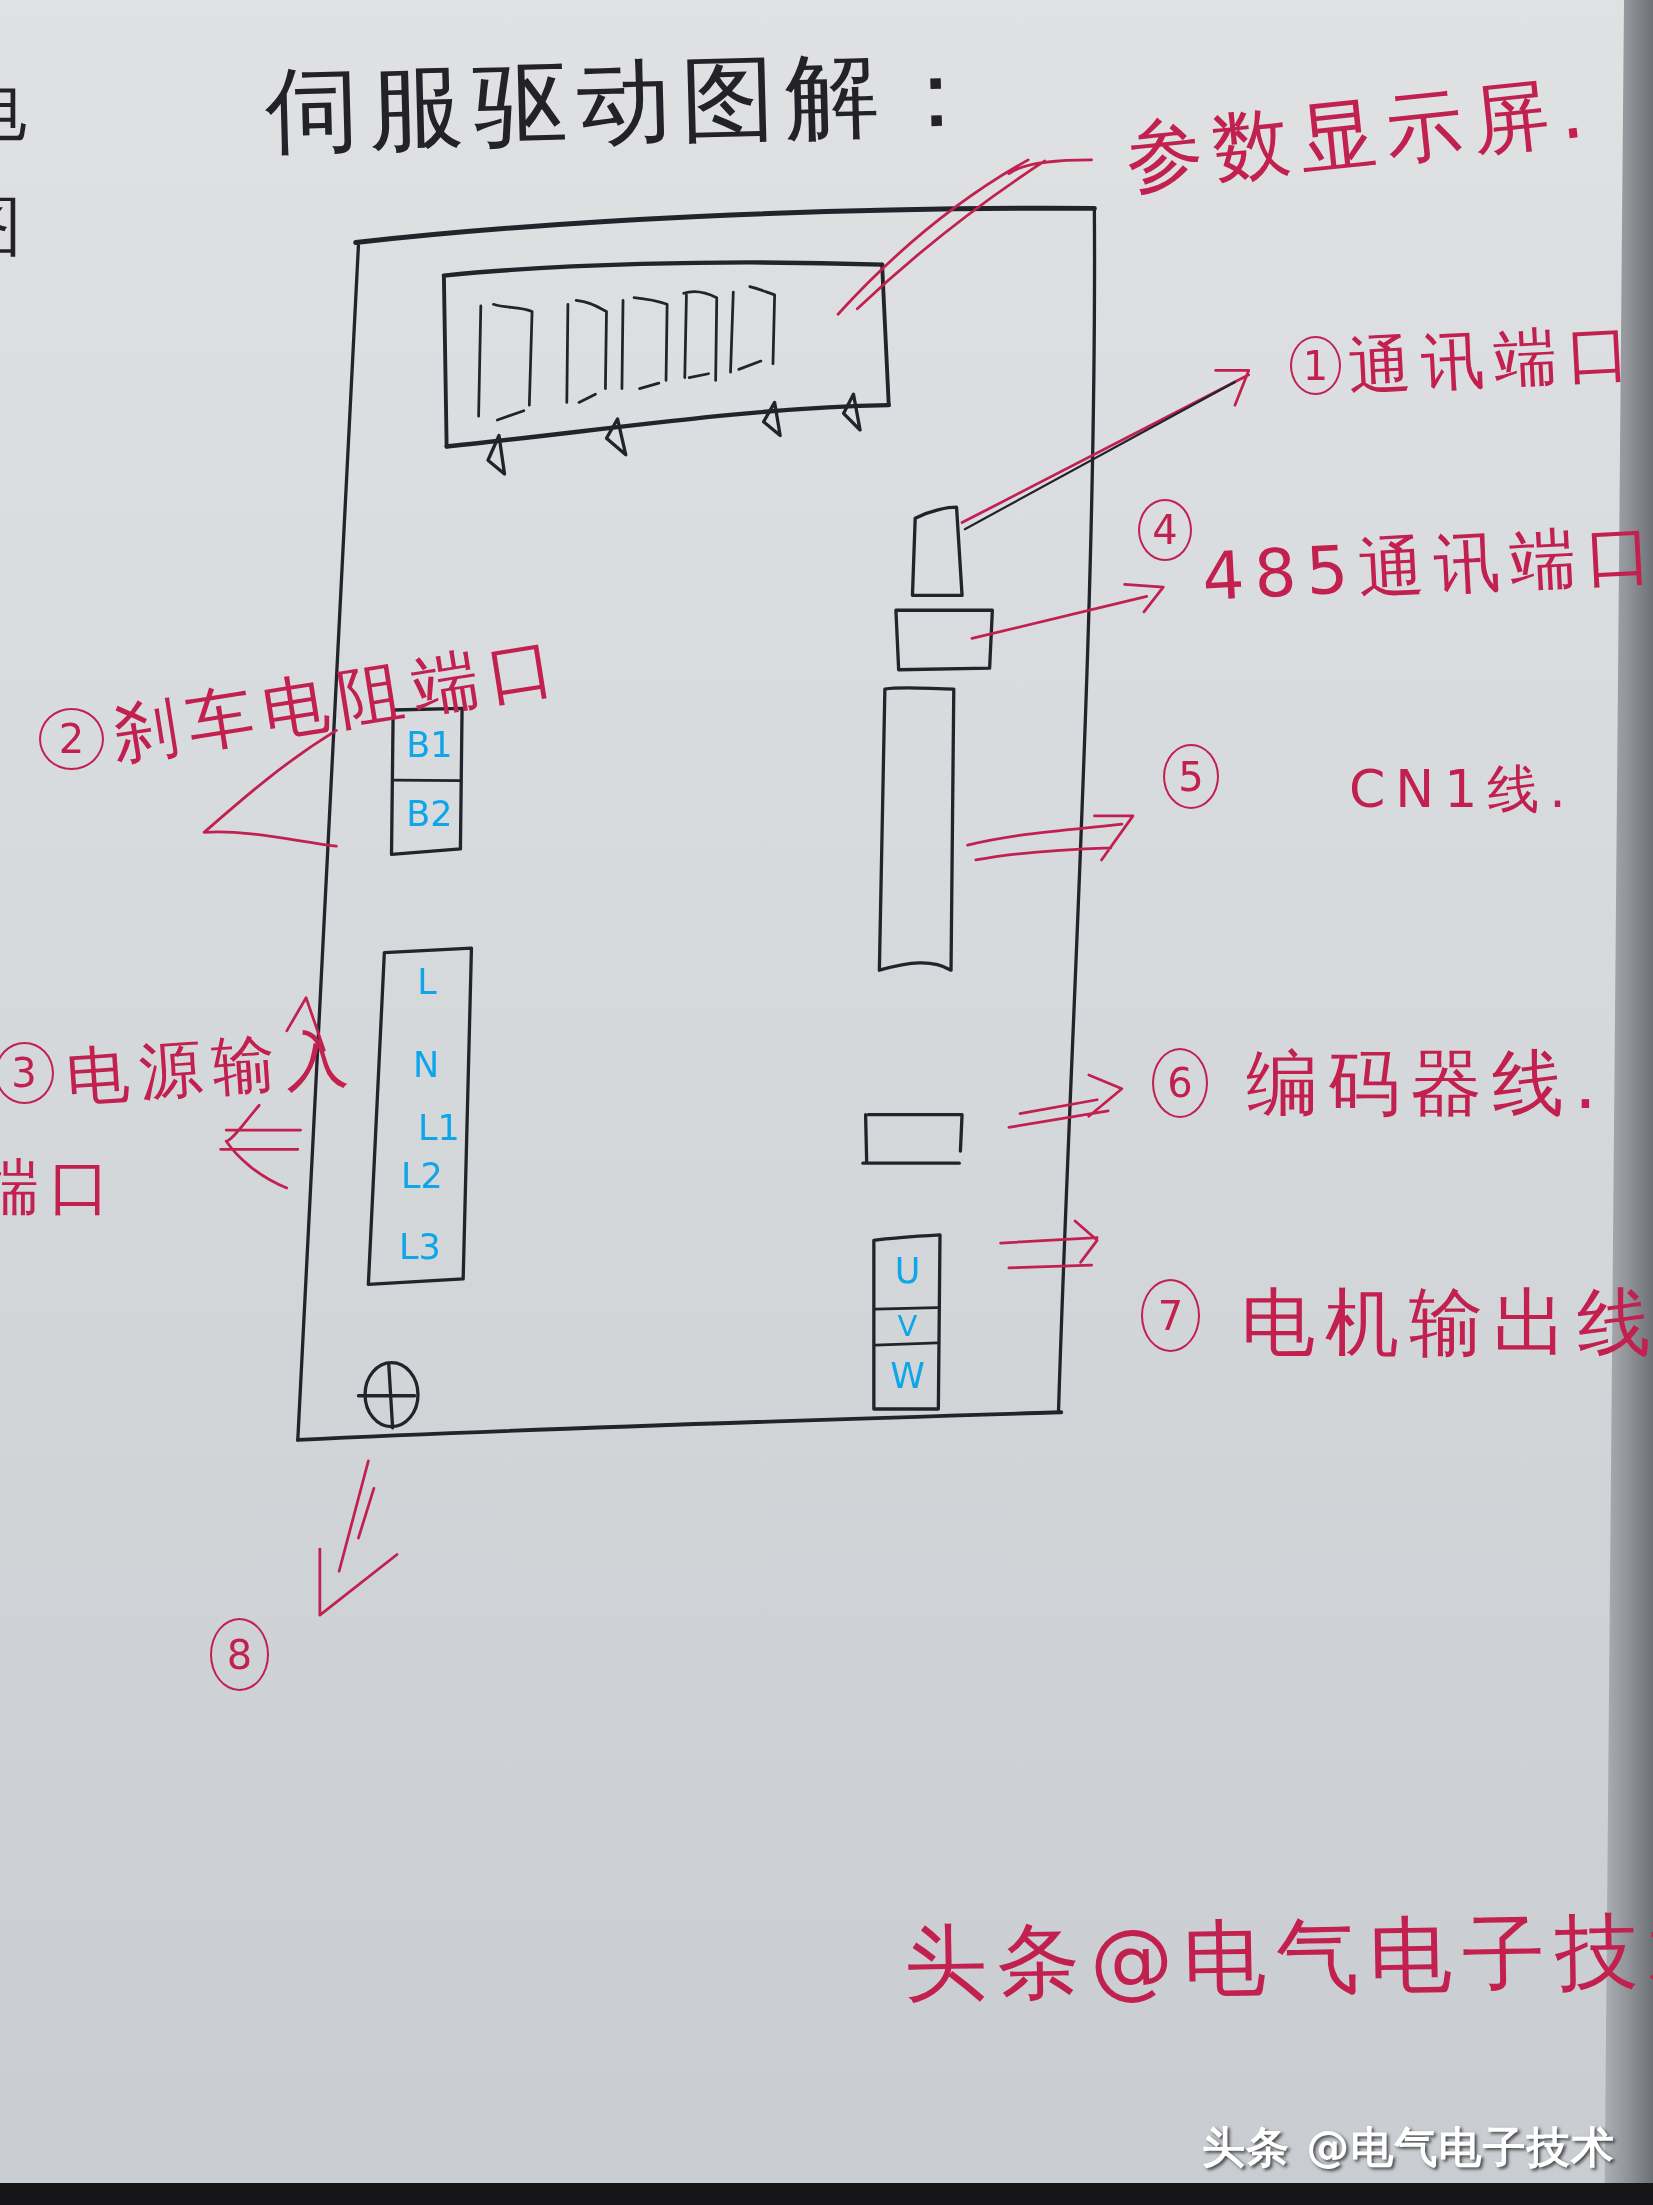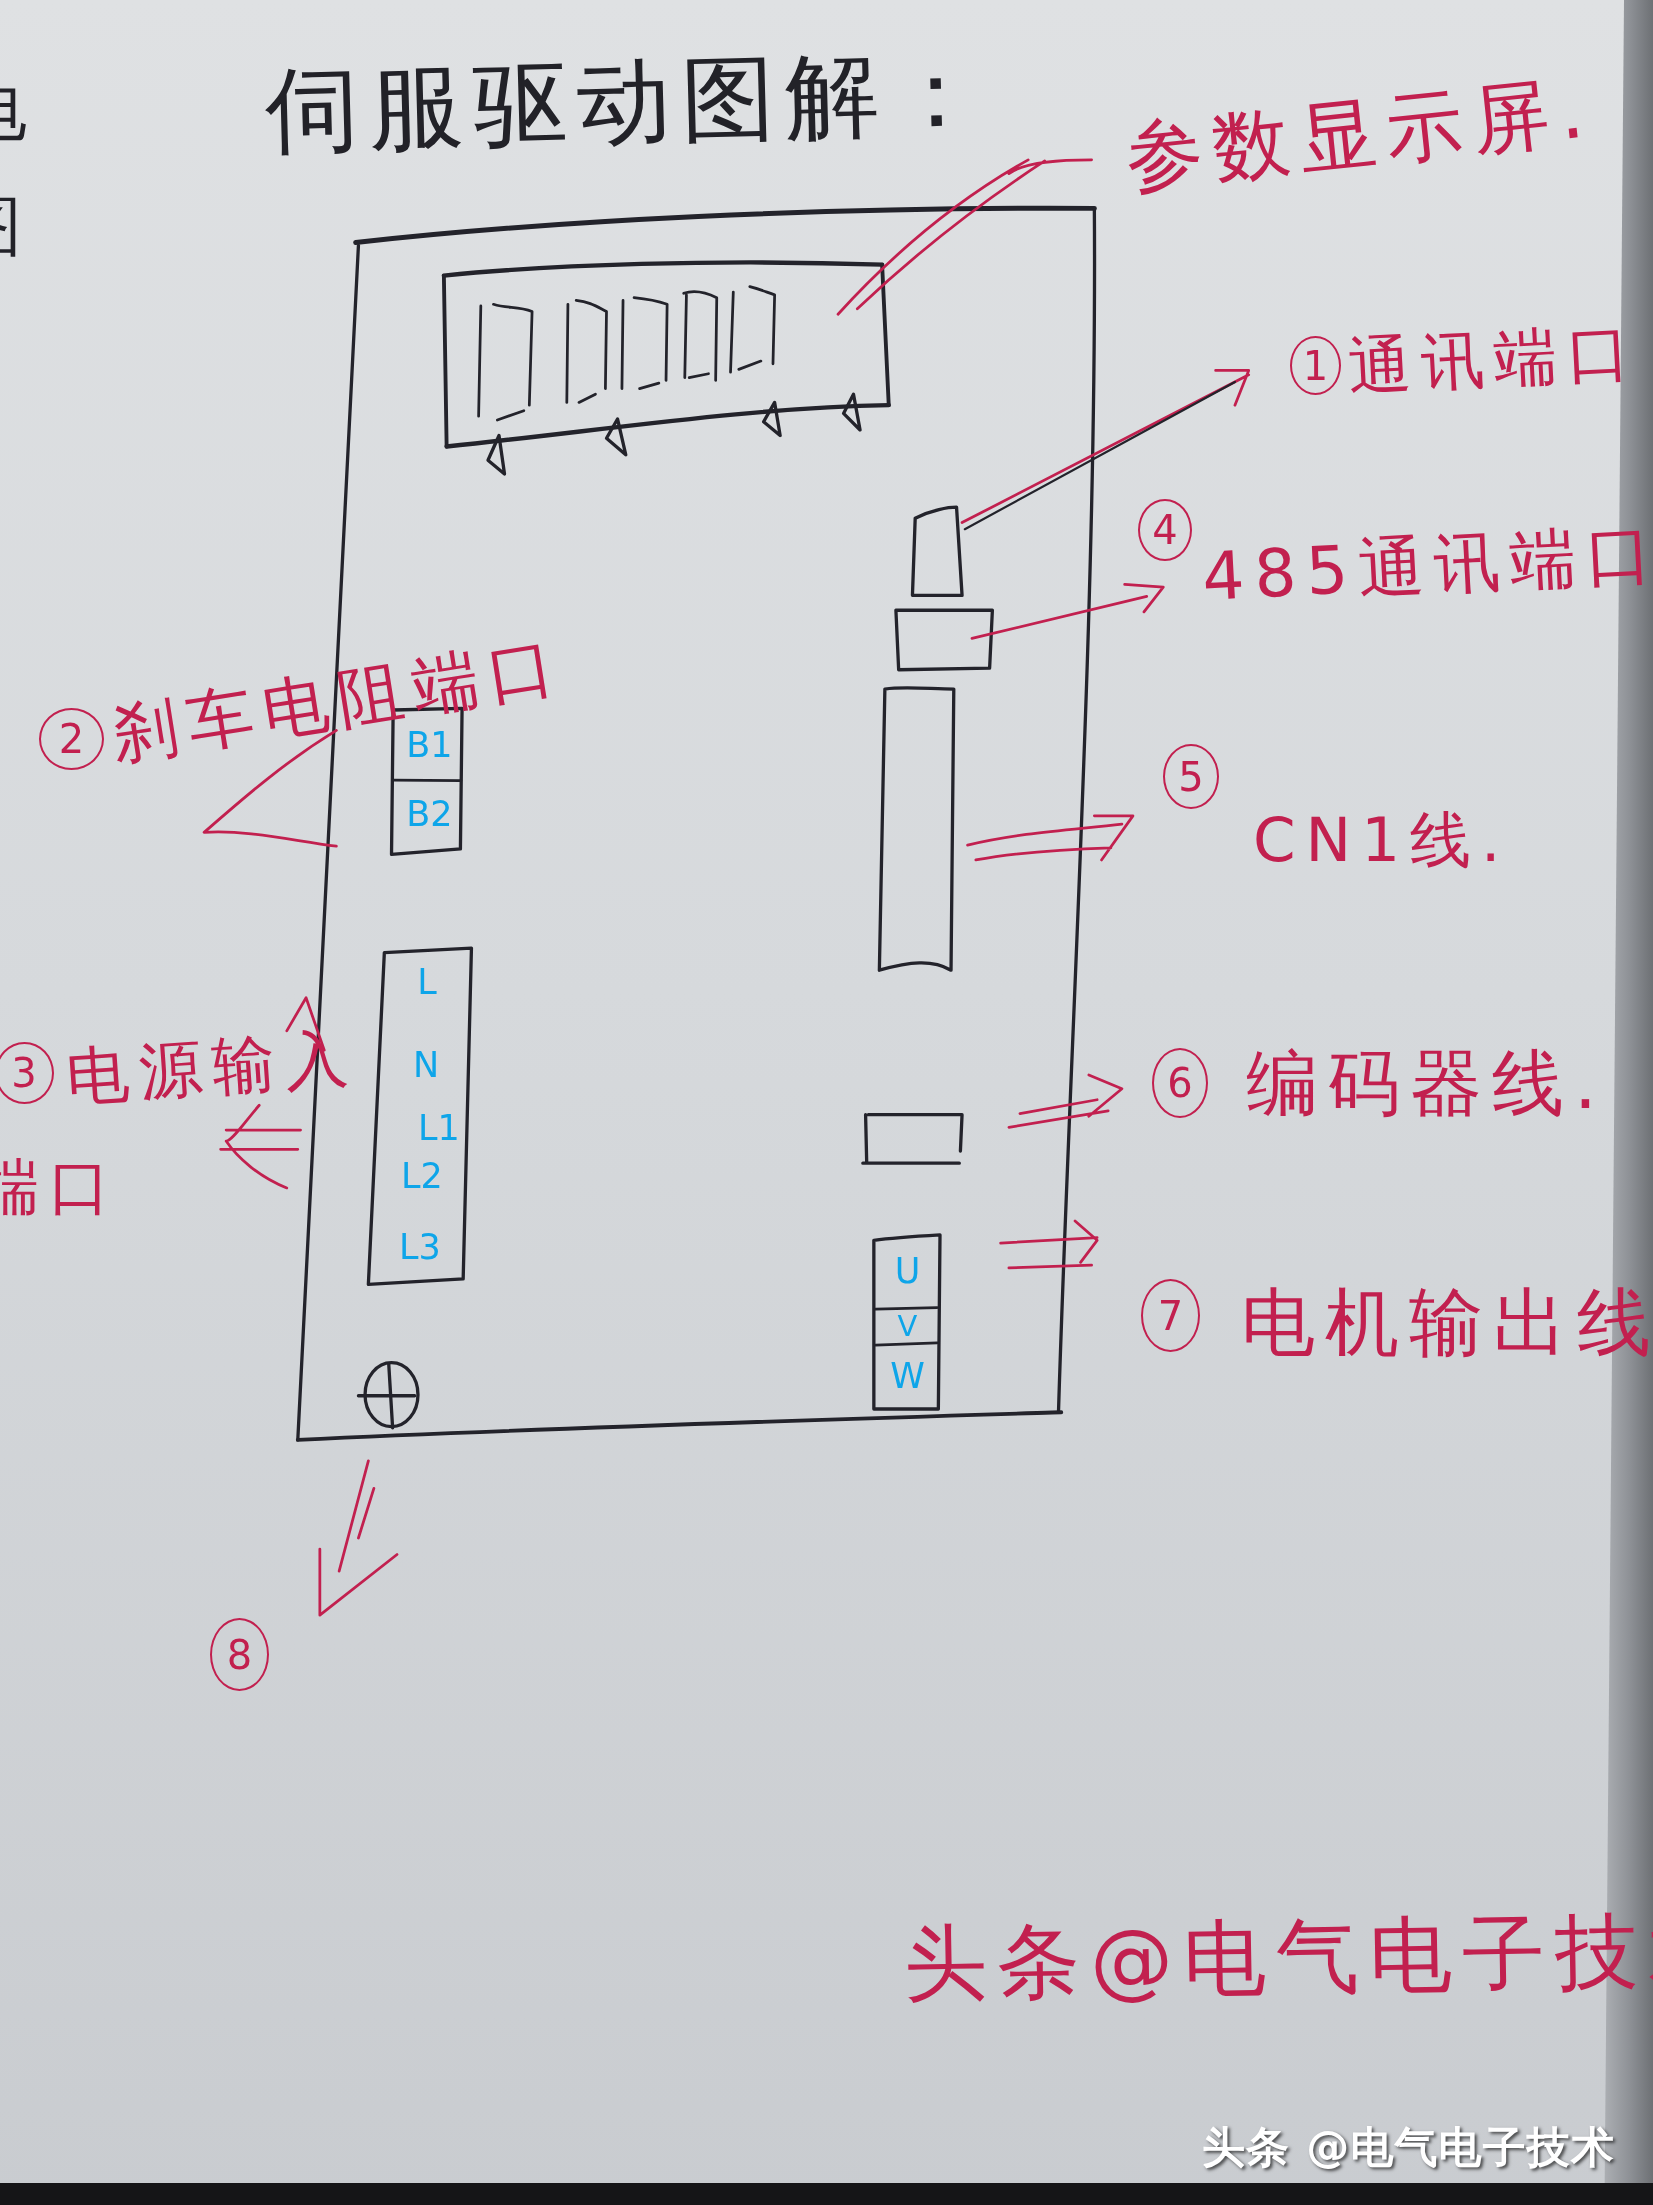--- a/index.html
+++ b/index.html
@@ -143,21 +143,21 @@
   <div class="hand red-hand" style="left:1202px; top:521px; font-size:66px; transform:rotate(-3deg);">485通讯端口</div>
 
   <div class="num-circle" style="left:39px; top:708px; width:61px; height:58px;">2</div>
   <div class="hand red-hand" style="left:110px; top:656px; font-size:66px; transform:rotate(-9deg);">刹车电阻端口</div>
 
   <div class="num-circle" style="left:-5.5px; top:1042px; width:55px; height:58px;">3</div>
   <div class="hand red-hand" style="left:66px; top:1025px; font-size:63px; transform:rotate(-4deg);">电源输入</div>
   <div class="hand red-hand" style="left:-22px; top:1147px; font-size:61px;">端口</div>
 
   <div class="num-circle" style="left:1163px; top:744px; width:52px; height:61px;">5</div>
-  <div class="hand red-hand" style="left:1253px; top:755px; font-size:61px;margin-top:45px;">CN1线.</div>
+  <div class="hand red-hand" style="left:1349px; top:755px; font-size:52px;">CN1线.</div>
 
   <div class="num-circle" style="left:1152px; top:1048px; width:52px; height:66px;">6</div>
   <div class="hand red-hand" style="left:1246px; top:1036px; font-size:72px;text-align:center;">编码器线.</div>
 
   <div class="num-circle" style="left:1141px; top:1279px; width:55px; height:69px;">7</div>
   <div class="hand red-hand" style="left:1229px; top:1274px; font-size:74px;margin-left:12px;">电机输出线</div>
 
   <div class="num-circle" style="left:210px; top:1618px; width:55px; height:69px;">8</div>
 
   <div class="hand red-hand" style="left:904px; top:1902px; font-size:83px; transform:rotate(-1deg);">头条@电气电子技术.</div>

